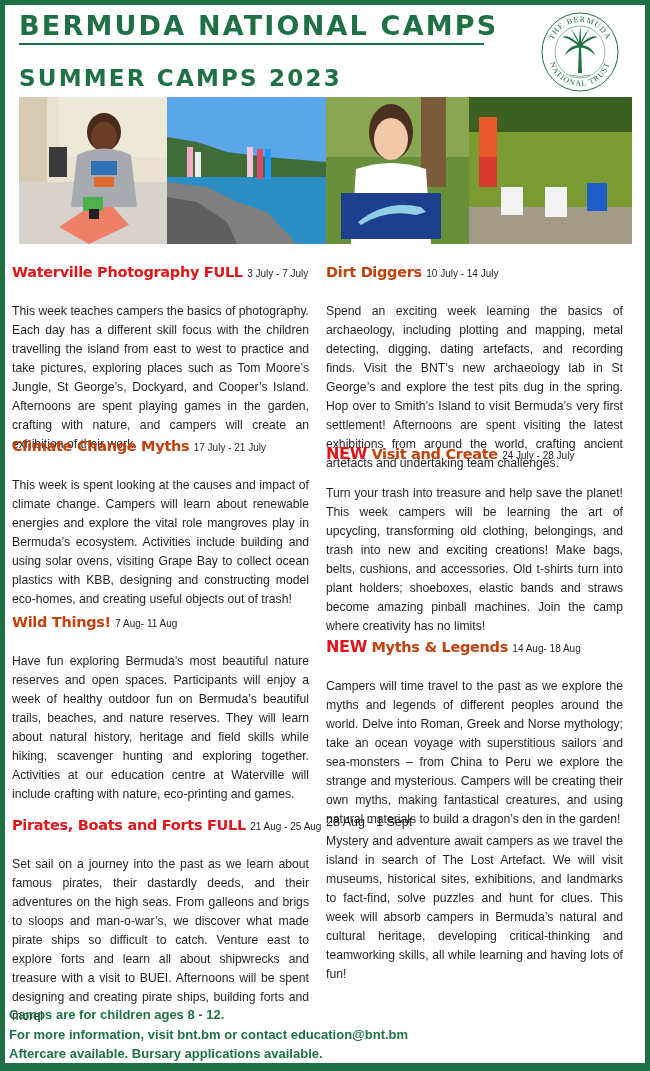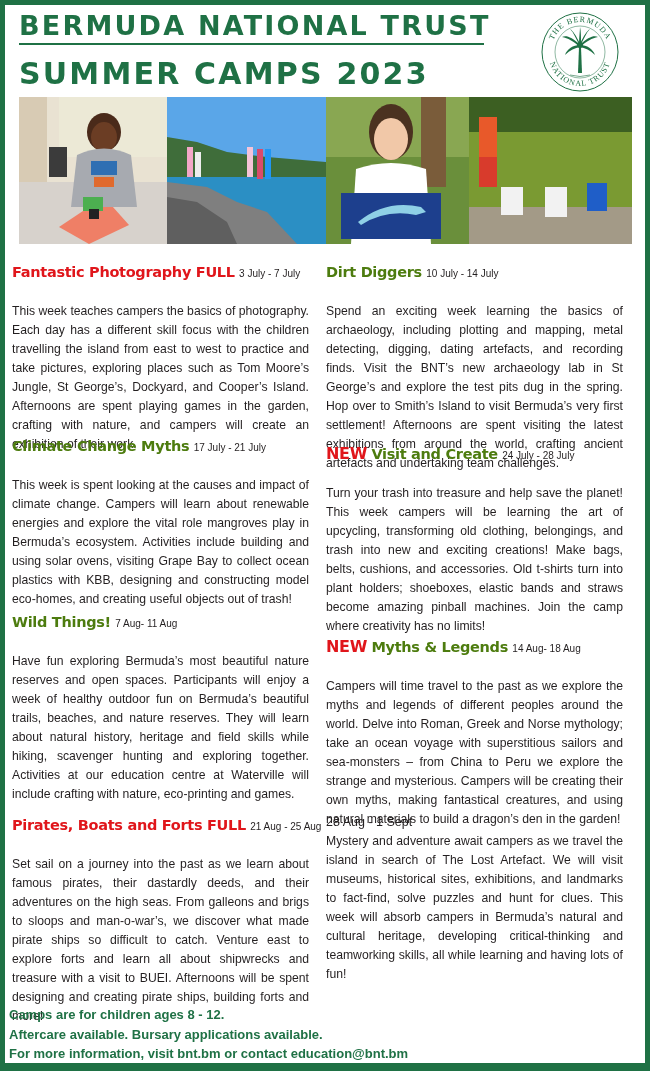--- a/index.html
+++ b/index.html
@@ -15,21 +15,21 @@
       background: #ffffff;
     }
 
     .title-line {
       position: absolute; left: 19px;
       font-family: "DejaVu Sans", sans-serif;
       font-weight: bold; color: #1f7145;
       letter-spacing: 2.2px; white-space: nowrap;
     }
     .title-1 { top: 10px; font-size: 27px; }
-    .title-2 { top: 56px; font-size: 30px; }
+    .title-2 { top: 65px; font-size: 23px; }
     .title-underline {
       position: absolute; left: 19px; top: 43px; width: 465px; height: 2px; background: #1f7145;
     }
 
     .logo { position: absolute; left: 540px; top: 11px; width: 80px; height: 82px; }
 
     .photos {
       position: absolute; left: 19px; top: 97px; width: 613px; height: 147px;
       display: flex;
     }
@@ -37,40 +37,40 @@
     .photo svg { display: block; width: 100%; height: 100%; }
 
     .col { position: absolute; width: 297px; }
     .col-left { left: 12px; top: 261px; }
     .col-right { left: 326px; top: 261px; }
 
     .camp { position: absolute; left: 0; width: 297px; }
     .camp-head { font-size: 15.5px; line-height: 21px; white-space: nowrap; }
     .camp-title { font-family: "DejaVu Sans", sans-serif; font-weight: bold; font-size: 14.5px; letter-spacing: -0.3px; }
     .camp-title.full { color: #e0161b; }
-    .camp-title.plain { color: #4d7c0f; }
+    .camp-title.plain { color: #c2410c; }
     .new-tag { font-family: "DejaVu Sans", sans-serif; font-weight: bold; font-size: 16px; color: #e0161b; letter-spacing: -0.3px; }
     .camp-date { font-size: 10px; color: #231f20; }
     .camp-date-line { font-size: 12.5px; line-height: 19px; }
     .camp-body {
       font-size: 12.2px; line-height: 19px; text-align: justify; color: #231f20;
       margin-top: 18px;
     }
 
     .footer {
       position: absolute; left: 0; top: 1005px; width: 640px; 
       color: #1f7145; font-weight: bold; font-size: 13px; line-height: 19.5px; margin-left: 9px;
     }
   </style>
 </head>
 <body>
 
 <div class="frame"></div>
 
-<div class="title-line title-1">BERMUDA NATIONAL TRUST</div>
+<div class="title-line title-1">BERMUDA NATIONAL CAMPS</div>
 <div class="title-underline"></div>
 <div class="title-line title-2">SUMMER CAMPS 2023</div>
 
 <div class="logo">
   <svg viewBox="0 0 80 82" width="80" height="82">
     <ellipse cx="40" cy="41" rx="38" ry="39" fill="none" stroke="#1f7145" stroke-width="1"></ellipse>
     <ellipse cx="40" cy="41" rx="25" ry="26" fill="none" stroke="#1f7145" stroke-width="0.5"></ellipse>
     <defs>
       <path id="arcTop" d="M 11 41 A 29 30 0 0 1 69 41"></path>
       <path id="arcBot" d="M 9 44 A 31 31 0 0 0 71 44"></path>
@@ -153,21 +153,21 @@
       <rect x="32" y="90" width="22" height="28" fill="#f2f2f2"></rect>
       <rect x="76" y="90" width="22" height="30" fill="#f2f2f2"></rect>
       <rect x="118" y="86" width="20" height="28" fill="#1f5ec8"></rect>
     </svg>
   </div>
 </div>
 
 <div class="col col-left">
   <div class="camp" style="top:0px">
     <div class="camp-head">
-      <span class="camp-title full">Fantastic Photography FULL</span>
+      <span class="camp-title full">Waterville Photography FULL</span>
       <span class="camp-date">3 July -  7 July</span>
     </div>
     <div class="camp-body">This week teaches campers the basics of photography. Each day has a different skill focus with the children travelling the island from east to west to practice and take pictures, exploring places such as Tom Moore’s Jungle, St George’s, Dockyard, and Cooper’s Island. Afternoons are spent playing games in the garden, crafting with nature, and campers will create an exhibition of their work.</div>
   </div>
 
   <div class="camp" style="top:174px">
     <div class="camp-head">
       <span class="camp-title plain">Climate Change Myths</span>
       <span class="camp-date">17 July - 21 July</span>
     </div>
@@ -219,15 +219,15 @@
   </div>
 
   <div class="camp" style="top:552px">
     <div class="camp-date-line">28 Aug - 1 Sept</div>
     <div class="camp-body" style="margin-top:0">Mystery and adventure await campers as we travel the island in search of The Lost Artefact. We will visit museums, historical sites, exhibitions, and landmarks to fact-find, solve puzzles and hunt for clues.  This week will absorb campers in Bermuda’s natural and cultural heritage, developing critical-thinking and teamworking skills, all while learning and having lots of fun!</div>
   </div>
 </div>
 
 <div class="footer">
   <div>Camps are for children ages 8 - 12.</div>
+  <div>For more information, visit bnt.bm or contact education@bnt.bm</div>
   <div>Aftercare available. Bursary applications available.</div>
-  <div>For more information, visit bnt.bm or contact education@bnt.bm</div>
 </div>
 
 </body></html>

